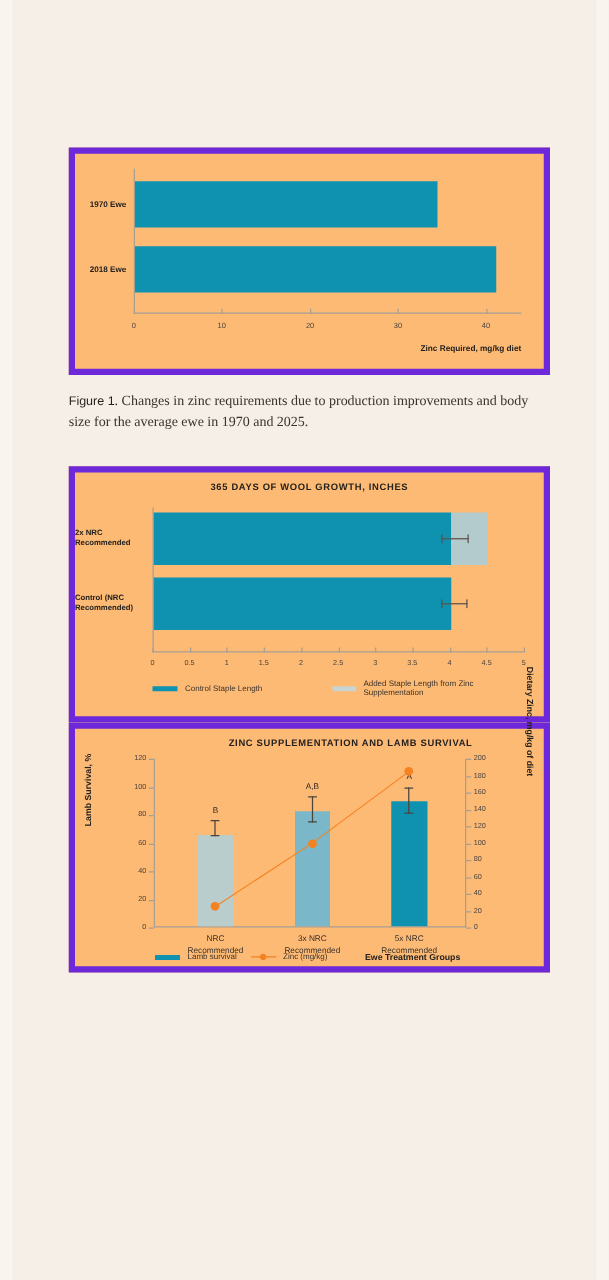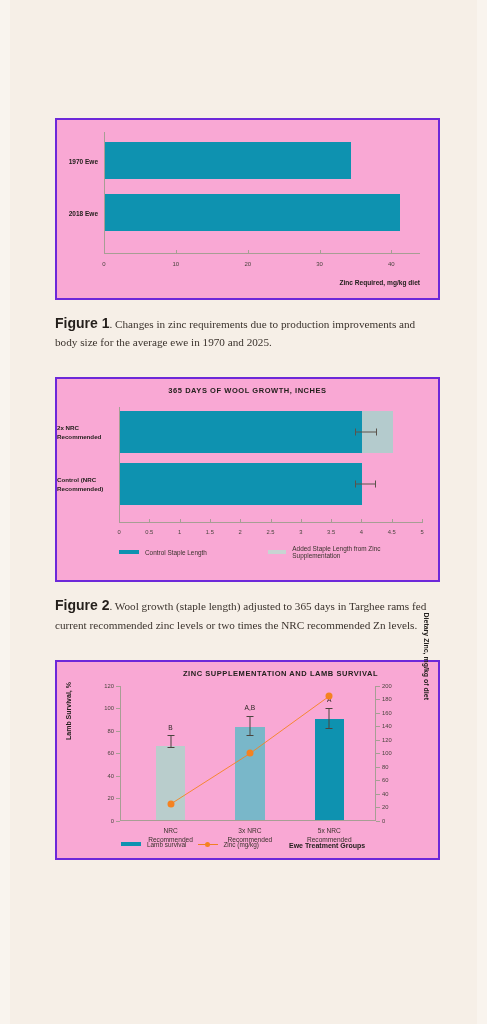--- a/index.html
+++ b/index.html
@@ -30,22 +30,22 @@
 
   .content {
     position: absolute;
     left: 55px;
     right: 47px;
     top: 0;
   }
 
   
   .panel {
-    background: #f9a8d4;
-    border: 2px solid #6d28d9;
+    background: #fdba74;
+    border: 5px solid #6d28d9;
     position: relative;
     box-sizing: border-box;
   }
   .panel-title {
     text-align: center;
     font-size: 7.5px;
     font-weight: bold;
     letter-spacing: 0.55px;
     color: #24211e;
     padding-top: 7px;
@@ -55,22 +55,22 @@
   .caption {
     font-family: "Liberation Serif", serif;
     font-size: 11.2px;
     line-height: 1.52;
     color: #3a322c;
     margin-top: 13px;
     margin-bottom: 26px;
   }
   .caption b {
     font-family: "Liberation Sans", sans-serif;
-    font-weight: bold;
-    font-size: 14px;
+    font-weight: normal;
+    font-size: 10px;
     color: #241f1b;
   }
 
   
   #fig1 { height: 182px; margin-top: 118px; }
   .f1-plot {
     position: absolute;
     left: 47px;
     right: 18px;
     top: 12px;
@@ -469,23 +469,20 @@
           <span class="lg-swatch" style="background:#0e92b0"></span>
           <span>Control Staple Length</span>
         </div>
         <div class="lg-item">
           <span class="lg-swatch" style="background:#c8d4d2"></span>
           <span>Added Staple Length from Zinc Supplementation</span>
         </div>
       </div>
     </div>
 
-    <div class="caption">
-      <b>Figure 2</b><span>. Wool growth (staple length) adjusted to 365 days in Targhee rams fed current recommended zinc levels or two times the NRC recommended Zn levels.</span>
-    </div>
 
     <div class="panel" id="fig3">
       <div class="panel-title" style="padding-left:18px;">ZINC SUPPLEMENTATION AND LAMB SURVIVAL</div>
 
       <div class="f3-ylabel">Lamb Survival, %</div>
       <div class="f3-y2label">Dietary Zinc, mg/kg of diet</div>
 
       <div class="f3-plot">
         <div class="f3-yaxis"></div>
         <div class="f3-y2axis"></div>

